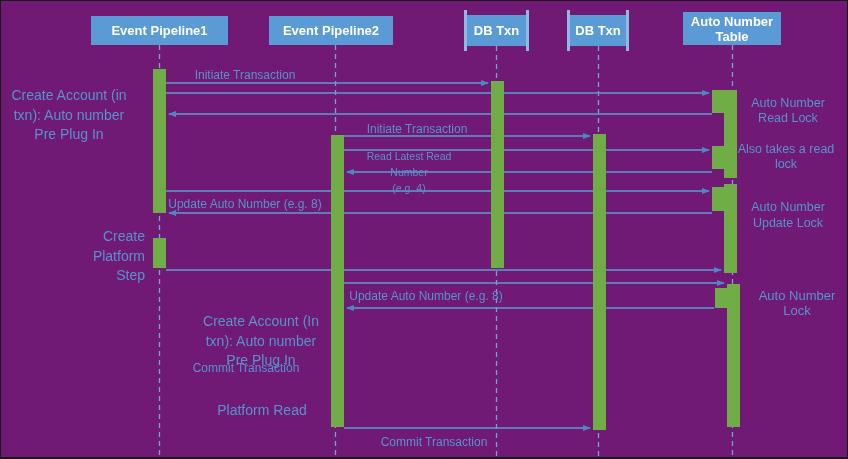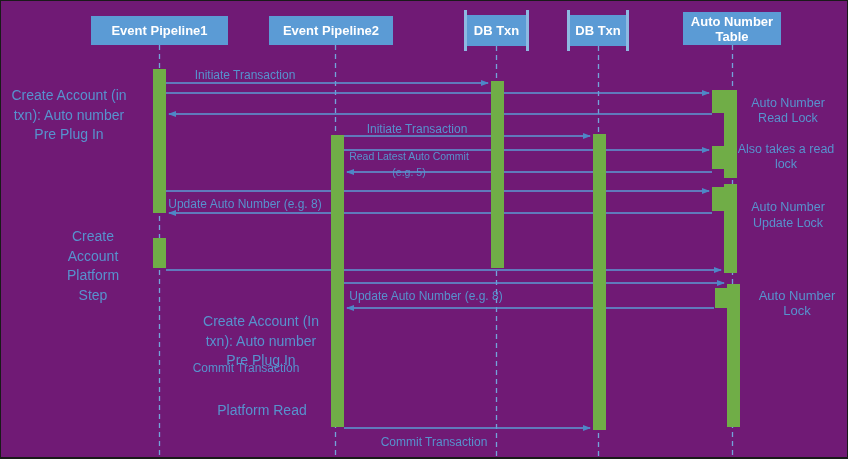--- a/index.html
+++ b/index.html
@@ -105,36 +105,35 @@
     <span class="stripe sr"></span>
     <span>DB Txn</span>
   </div>
   <div class="participant" style="left:682px;top:11px;width:98px;height:33px;">
     <span>Auto Number Table</span>
   </div>
 
   <div class="lbl msg" style="left:179px;top:68px;width:130px;">Initiate Transaction</div>
   <div class="lbl msg" style="left:356px;top:122px;width:120px;">Initiate Transaction</div>
   <div class="lbl msg-sm" style="left:346px;top:147px;width:124px;">
-    <div>Read Latest Auto Commit</div>
-    <div>(e.g. 5)</div>
+    <div>Read Latest Read Number</div>
+    <div>(e.g. 4)</div>
   </div>
   <div class="lbl msg" style="left:166px;top:197px;width:156px;">Update Auto Number (e.g. 8)</div>
   <div class="lbl msg" style="left:346px;top:289px;width:158px;">Update Auto Number (e.g. 8)</div>
   <div class="lbl msg" style="left:185px;top:361px;width:120px;">Commit Transaction</div>
   <div class="lbl msg" style="left:376px;top:435px;width:114px;">Commit Transaction</div>
 
   <div class="lbl blk" style="left:2px;top:85px;width:132px;">
     <div>Create Account (in</div>
     <div>txn): Auto number</div>
     <div>Pre Plug In</div>
   </div>
-  <div class="lbl blk" style="left:40px;top:226px;width:104px;">
+  <div class="lbl blk" style="left:40px;top:226px;width:104px;text-align:right;">
     <div>Create</div>
-    <div>Account</div>
     <div>Platform</div>
     <div>Step</div>
   </div>
 
   <div class="lbl blk" style="left:197px;top:311px;width:126px;">
     <div>Create Account (In</div>
     <div>txn): Auto number</div>
     <div>Pre Plug In</div>
   </div>
   <div class="lbl blk" style="left:203px;top:400px;width:116px;">

